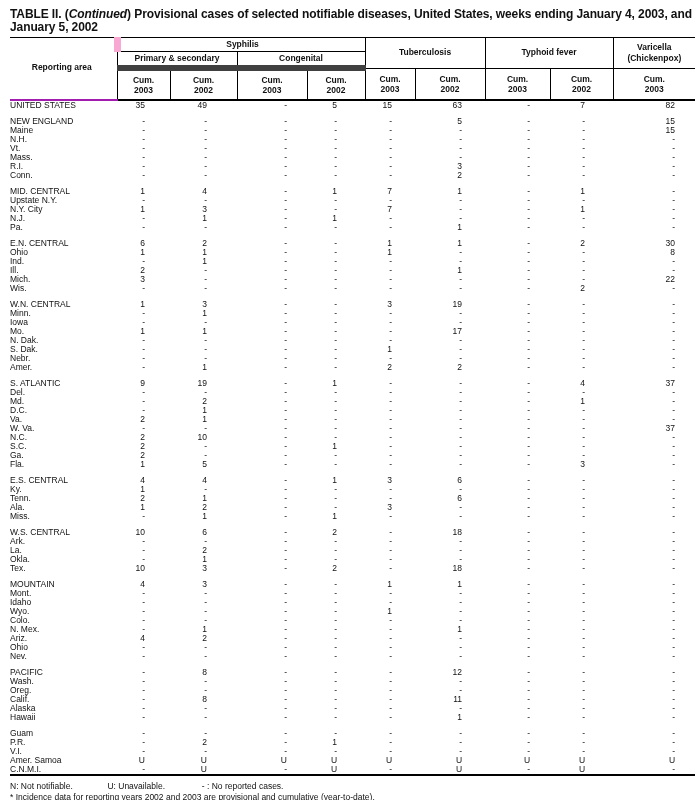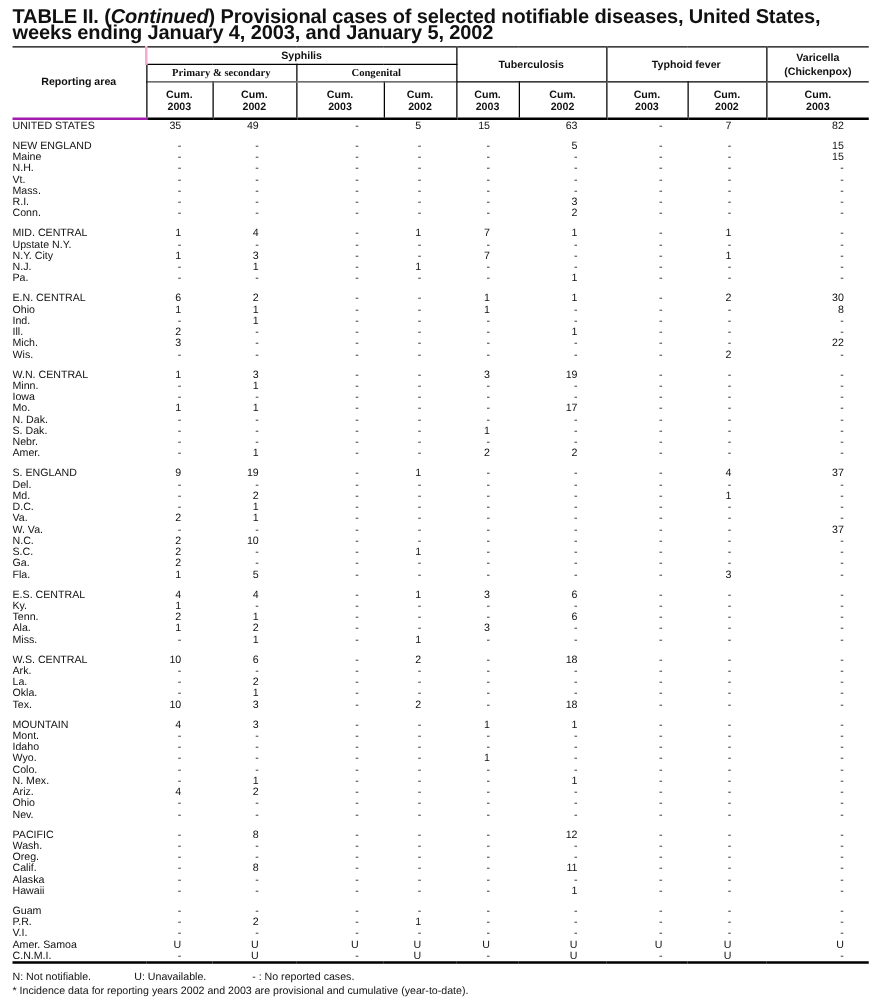--- a/index.html
+++ b/index.html
@@ -3,45 +3,45 @@
 <meta charset="utf-8">
 <style>
   html, body { margin: 0; padding: 0; background: #ffffff; }
   body {
     width: 699px; height: 800px; overflow: hidden;
     font-family: "Liberation Sans", sans-serif;
     color: #111; -webkit-font-smoothing: antialiased;
   }
   .page { padding: 8px 4px 0 10px; }
 
-  .title { font-size: 16px; font-weight: bold; line-height: 12.5px; letter-spacing: -0.1px; }
+  .title { font-size: 12px; font-weight: bold; line-height: 12.5px; letter-spacing: -0.1px; }
   .title .t-line2 { font-weight: bold; }
 
   table.maintable {
     border-collapse: collapse; table-layout: fixed;
     width: 685px; margin-top: 4px;
     border-top: 1px solid #000;
     border-bottom: 2px solid #000;
   }
   .maintable th, .maintable td {
     padding: 0; margin: 0; font-size: 8.5px; color: #111;
     overflow: hidden; white-space: nowrap;
   }
   
   .maintable thead th { font-weight: bold; text-align: center; vertical-align: middle; }
   th.rep {
     text-align: left; vertical-align: bottom;
     border-right: 1px solid #000; border-bottom: 2px solid #a21caf;
     padding-bottom: 2px;
   }
   tr.hrow1 th, tr.hrow2 th { height: 13px; line-height: 11px; }
-  th.g-syphilis { border-left: 2px solid #f9a8d4; border-right: 1px solid #000; border-bottom: 1px solid #000; }
+  th.g-syphilis { border-left: 7px solid #f9a8d4; border-right: 1px solid #000; border-bottom: 1px solid #000; }
   th.g-span2 { border-bottom: 1px solid #000; }
   th.bl { border-left: 1px solid #000; }
-  th.bb1 { border-bottom: 1px solid #404040; font-family: Liberation Serif, serif; }
+  th.bb1 { border-bottom: 6px solid #404040; }
   th.twolines { white-space: pre-line; line-height: 10px; }
   tr.cumrow th {
     white-space: pre-line; line-height: 10px; height: 24px;
     border-left: 1px solid #000; border-bottom: 2px solid #000;
     padding: 2px 0 2px 0;
     margin-left: 48px;
   }
   
   .maintable tbody td { height: 9px; line-height: 9px; }
   td.area { text-align: left; }
@@ -453,21 +453,21 @@
           <td class="num c5">2</td>
           <td class="num c6">2</td>
           <td class="num c7">-</td>
           <td class="num c8">-</td>
           <td class="num c9">-</td>
         </tr>
         <tr class="gap">
           <td colspan="10"></td>
         </tr>
         <tr>
-          <td class="area">S. ENGLAND</td>
+          <td class="area">S. ATLANTIC</td>
           <td class="num c1">9</td>
           <td class="num c2">19</td>
           <td class="num c3">-</td>
           <td class="num c4">1</td>
           <td class="num c5">-</td>
           <td class="num c6">-</td>
           <td class="num c7">-</td>
           <td class="num c8">4</td>
           <td class="num c9">37</td>
         </tr>

